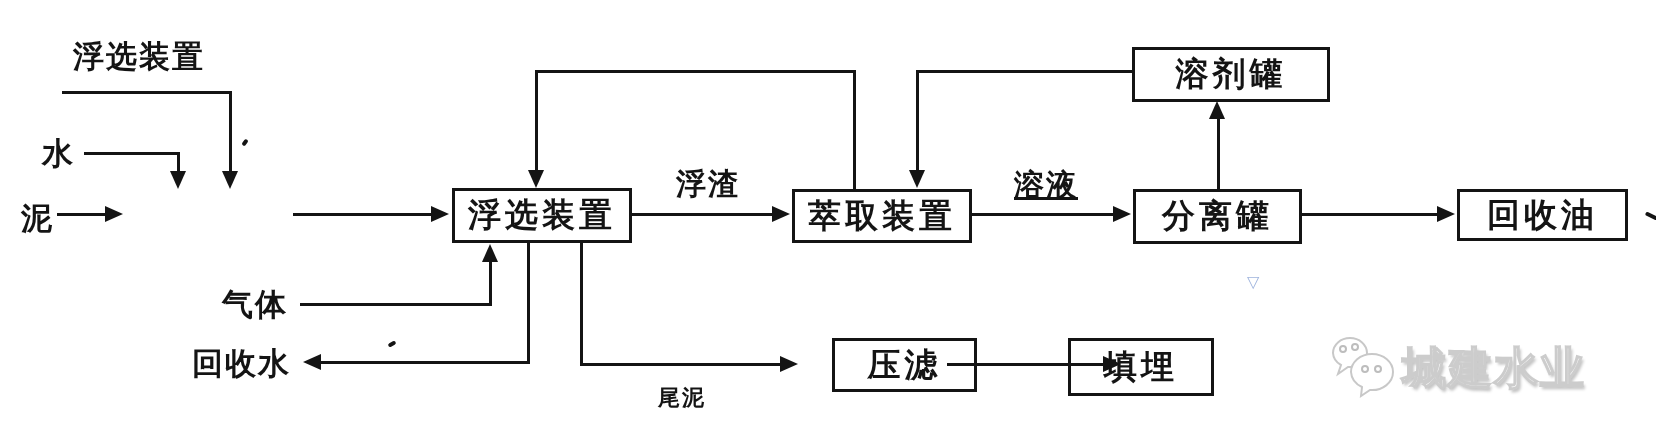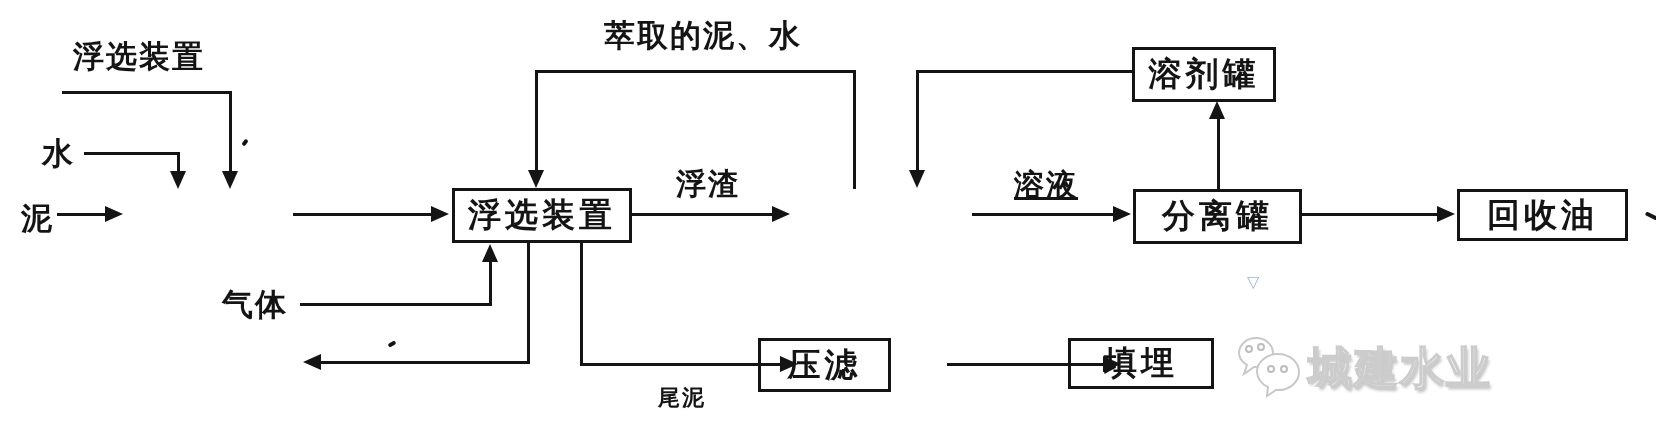--- a/index.html
+++ b/index.html
@@ -36,67 +36,70 @@
   .ar.right{border-top:8px solid transparent;border-bottom:8px solid transparent;border-left:18px solid var(--line);}
   .ar.left {border-top:8px solid transparent;border-bottom:8px solid transparent;border-right:18px solid var(--line);}
   .ar.down {border-left:8px solid transparent;border-right:8px solid transparent;border-top:18px solid var(--line);}
   .ar.up   {border-left:8px solid transparent;border-right:8px solid transparent;border-bottom:18px solid var(--line);}
   .speck{position:absolute;background:var(--line);border-radius:2px;}
   #blue-mark{
     position:absolute;left:1247px;top:272px;
     font-size:16px;color:var(--blue);font-weight:700;
   }
   #watermark{
-    position:absolute;left:1236px;top:334px;
+    position:absolute;left:1330px;top:334px;
     display:flex;align-items:center;
   }
   #watermark .wm-text{
     font-size:44px;font-weight:700;letter-spacing:2px;
     color:#ffffff;
     -webkit-text-stroke:1.5px var(--wm-stroke);
     text-shadow:2px 3px 3px #c4c4c4;
     margin-left:6px;line-height:1;
   }
 </style>
 </head>
 <body>
 
 <div id="stage">
 
 
   <div class="node" style="left:452px;top:188px;width:180px;height:55px;">
     <span>浮选装置</span>
   </div>
 
+  <div class="node" style="left:792px;top:189px;width:180px;height:54px;">
+    <span>萃取装置</span>
+  </div>
 
-  <div class="node" style="left:1132px;top:47px;width:144px;height:55px;">
+  <div class="node" style="left:1132px;top:47px;width:198px;height:55px;">
     <span>溶剂罐</span>
   </div>
 
   <div class="node" style="left:1457px;top:189px;width:171px;height:52px;">
     <span>回收油</span>
   </div>
 
   <div class="node" style="left:1133px;top:189px;width:169px;height:55px;">
     <span>分离罐</span>
   </div>
 
-  <div class="node" style="left:758px;top:338px;width:133px;height:54px;">
+  <div class="node" style="left:832px;top:338px;width:145px;height:54px;">
     <span>压滤</span>
   </div>
 
-  <div class="node" style="left:1068px;top:338px;width:146px;height:51px;">
+  <div class="node" style="left:1068px;top:338px;width:146px;height:58px;">
     <span>填埋</span>
   </div>
 
   <div class="lbl" style="left:73px;top:41px;">浮选装置</div>
   <div class="lbl" style="left:42px;top:138px;">水</div>
   <div class="lbl" style="left:21px;top:203px;">泥</div>
   <div class="lbl" style="left:222px;top:289px;">气体</div>
-  <div class="lbl" style="left:604px;top:20px;">萃取的泥、水</div>
+  <div class="lbl" style="left:192px;top:348px;">回收水</div>
   <div class="lbl" style="left:676px;top:169px;font-size:30px;">浮渣</div>
   <div class="lbl" style="left:1014px;top:170px;font-size:30px;text-decoration:underline;">溶液</div>
   <div class="lbl" style="left:658px;top:387px;font-size:22px;">尾泥</div>
 
   <div class="hl" style="left:62px;top:91px;width:170px;height:3px;"></div>
   <div class="vl" style="left:229px;top:91px;width:3px;height:80px;"></div>
   <div class="ar down" style="left:222px;top:171px;"></div>
 
   <div class="hl" style="left:84px;top:152px;width:96px;height:3px;"></div>
   <div class="vl" style="left:177px;top:152px;width:3px;height:20px;"></div>

